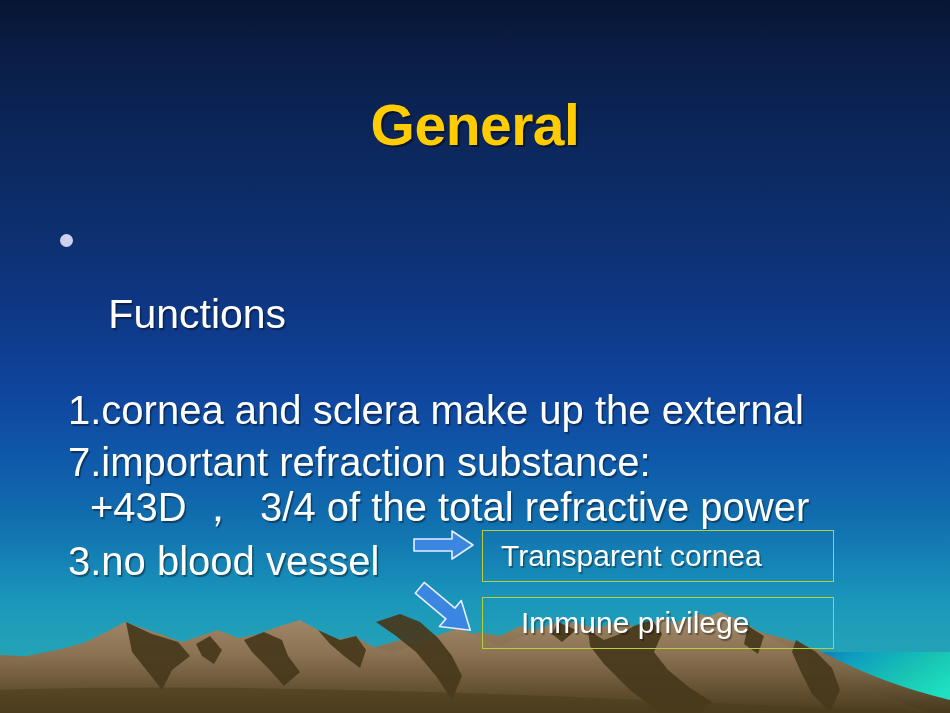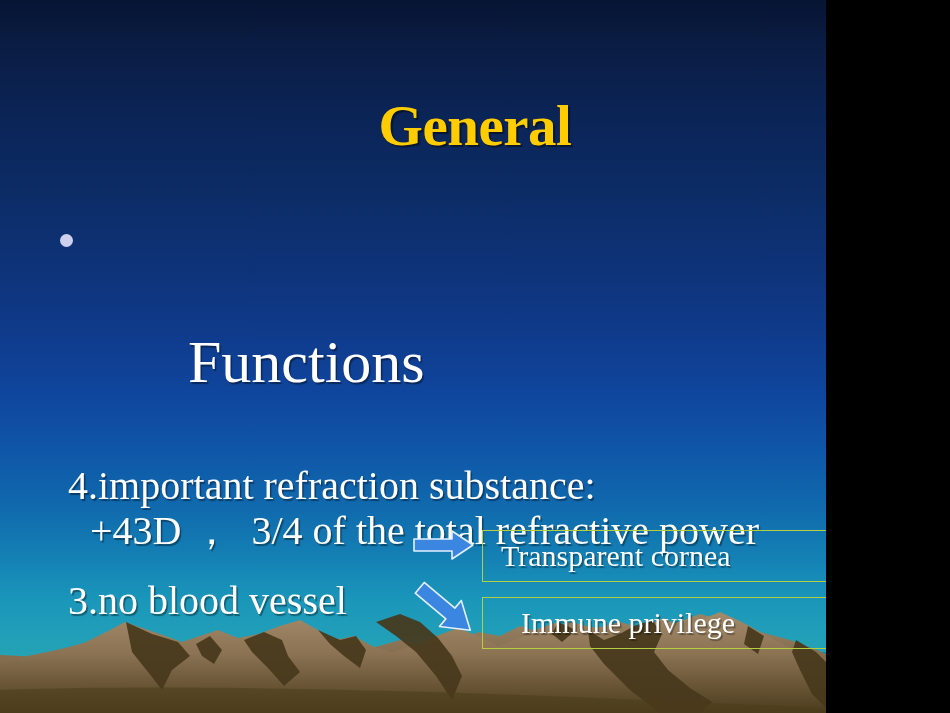--- a/index.html
+++ b/index.html
@@ -2,24 +2,24 @@
 <html><head>
 <meta charset="utf-8">
 <style>
   html, body {
     margin: 0;
     padding: 0;
     background: #000;
   }
   #slide {
     position: relative;
-    width: 826px;
+    width: 950px;
     height: 713px;
     overflow: hidden;
-    font-family: Liberation Serif, serif;
+    font-family: Liberation Sans, sans-serif;
     
     background: linear-gradient(to bottom,
         #071534 0%,
         #0a1c42 6%,
         #0b2456 16%,
         #0c2c66 27%,
         #0e3379 38%,
         #0f3c8e 48%,
         #0f479f 56%,
         #0f56a8 63%,
@@ -65,41 +65,40 @@
   }
   .line {
     color: #ffffff;
     font-size: 40px;
     line-height: 1.0;
     text-shadow: 1.5px 1.5px 1px rgba(0,0,0,0.40);
     white-space: pre;
   }
   .bullet-row {
     position: relative;
-    padding-left: 58px;
-    font-size: 60px;
+    font-size: 41px;
     margin-bottom: 14px;
   }
   .bullet-dot {
     position: absolute;
     left: 60px;
     top: 22px;
     width: 13px;
     height: 13px;
     border-radius: 50%;
     background: #cfd0ee;
   }
   .bullet-row .bullet-text {
     display: inline-block;
     margin-left: 40px;
   }
   .num-line   { padding-left: 68px; margin-top: 12px; }
   .cont-line  { padding-left: 55px; margin-top: 14px; }
   .sub-line   { padding-left: 90px; margin-top: 5px; }
-  .item3-line { padding-left: 68px; margin-top: 30px; }
+  .item3-line { padding-left: 68px; margin-top: 14px; }
 
   
   .callout {
     position: absolute;
     border: 1.5px solid #b6cf3e;
     box-sizing: border-box;
     color: #ffffff;
     font-size: 30px;
     display: flex;
     align-items: center;
@@ -195,21 +194,22 @@
 
   <div class="title">General</div>
 
   <div class="body-area">
 
     <div class="line bullet-row">
       <span class="bullet-dot"></span>
       <span class="bullet-text">Functions</span>
     </div>
 
-    <div class="line num-line">4.important refraction substance:</div>
+    <div class="line num-line">1.cornea and sclera make up the external</div>
+    <div class="line num-line">7.important refraction substance:</div>
     <div class="line sub-line">+43D ，  3/4 of the total refractive power</div>
     <div class="line item3-line">3.no blood vessel</div>
   </div>
 
   <svg class="arrow-svg" id="arrow-horizontal" width="64" height="34" viewBox="0 0 64 34">
     <path d="M 2,11 L 40,11 L 40,3 L 61,17 L 40,31 L 40,23 L 2,23 Z" fill="#3a86e0" stroke="#e4f0ff" stroke-width="1.6" stroke-linejoin="round"></path>
   </svg>
 
   <svg class="arrow-svg" id="arrow-diagonal" width="78" height="62" viewBox="0 0 78 62">
     <g transform="rotate(40 39 31)">

